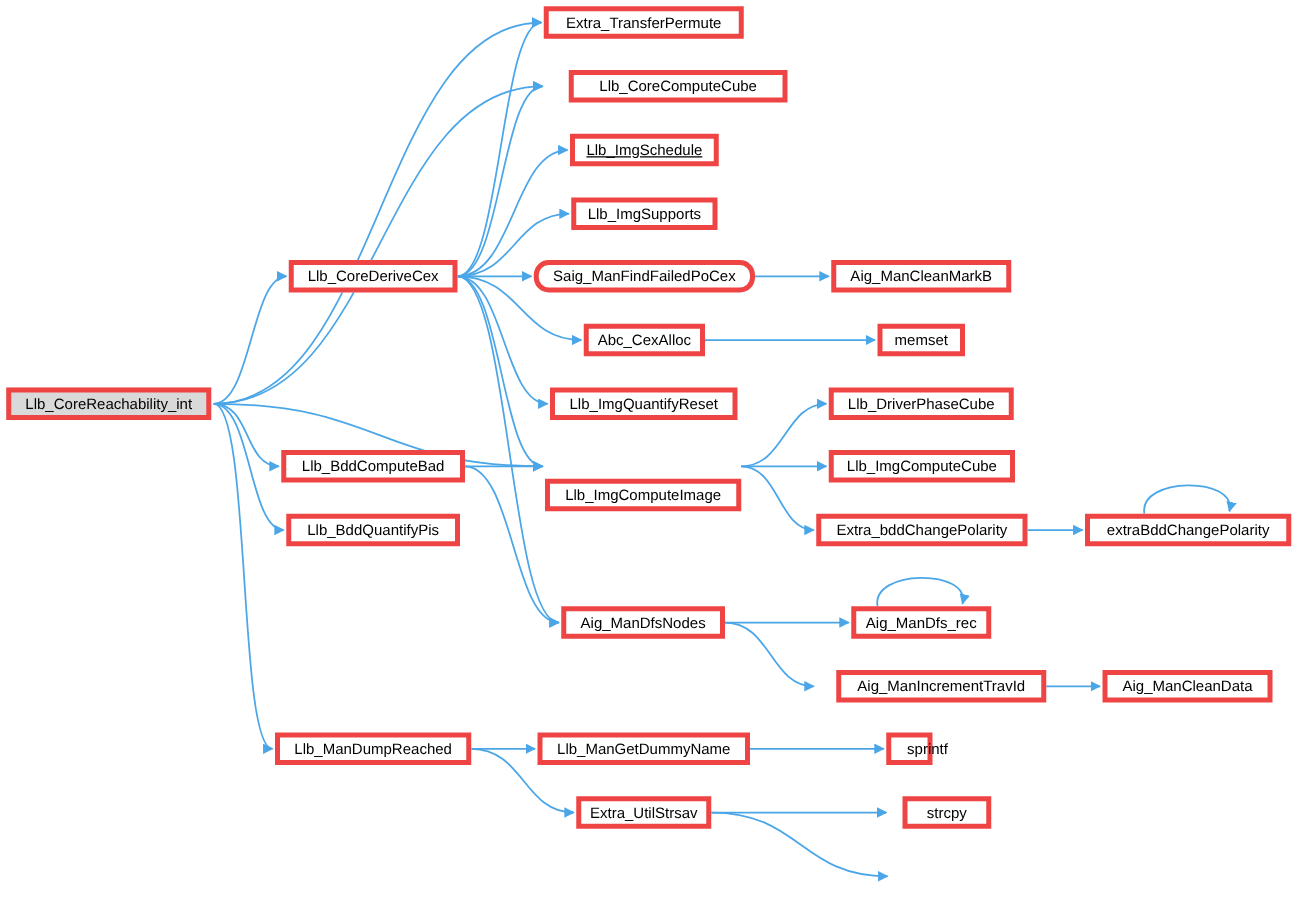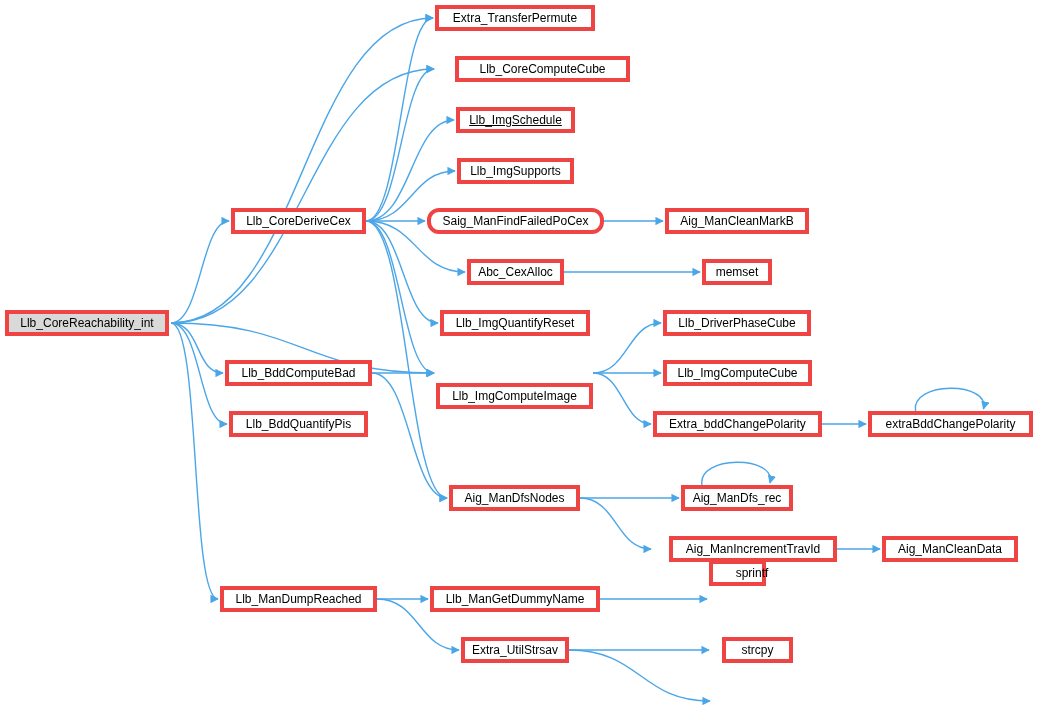--- a/index.html
+++ b/index.html
@@ -104,18 +104,18 @@
       <div class="node" style="left: 663px; top: 360px; width: 149px; height: 26px;">Llb_ImgComputeCube</div>
       <div class="node" style="left: 229px; top: 411px; width: 139px; height: 26px;">Llb_BddQuantifyPis</div>
       <div class="node" style="left: 653px; top: 411px; width: 169px; height: 26px;">Extra_bddChangePolarity</div>
       <div class="node" style="left: 868px; top: 411px; width: 165px; height: 26px;">extraBddChangePolarity</div>
       <div class="node" style="left: 449px; top: 485px; width: 131px; height: 26px;">Aig_ManDfsNodes</div>
       <div class="node" style="left: 681px; top: 485px; width: 112px; height: 26px;">Aig_ManDfs_rec</div>
       <div class="node" style="left: 653px; top: 536px; width: 168px; height: 26px; margin-left: 16px;">Aig_ManIncrementTravId</div>
       <div class="node" style="left: 882px; top: 536px; width: 136px; height: 26px;">Aig_ManCleanData</div>
       <div class="node" style="left: 220px; top: 586px; width: 157px; height: 26px;">Llb_ManDumpReached</div>
       <div class="node" style="left: 430px; top: 586px; width: 170px; height: 26px;">Llb_ManGetDummyName</div>
-      <div class="node" style="left: 709px; top: 560px; width: 57px; height: 26px; padding-left: 29px;">sprintf</div>
+      <div class="node" style="left: 709px; top: 586px; width: 37px; height: 26px; padding-left: 29px;">sprintf</div>
       <div class="node" style="left: 461px; top: 637px; width: 108px; height: 26px; text-align: center;">Extra_UtilStrsav</div>
       <div class="node" style="left: 722px; top: 637px; width: 71px; height: 26px;">strcpy</div>
       <div class="node" style="left: 712px; top: 688px; width: 50px; height: 26px; margin-top: 37px;">strlen</div>
     </div>
 </div>
 
 </body></html>

